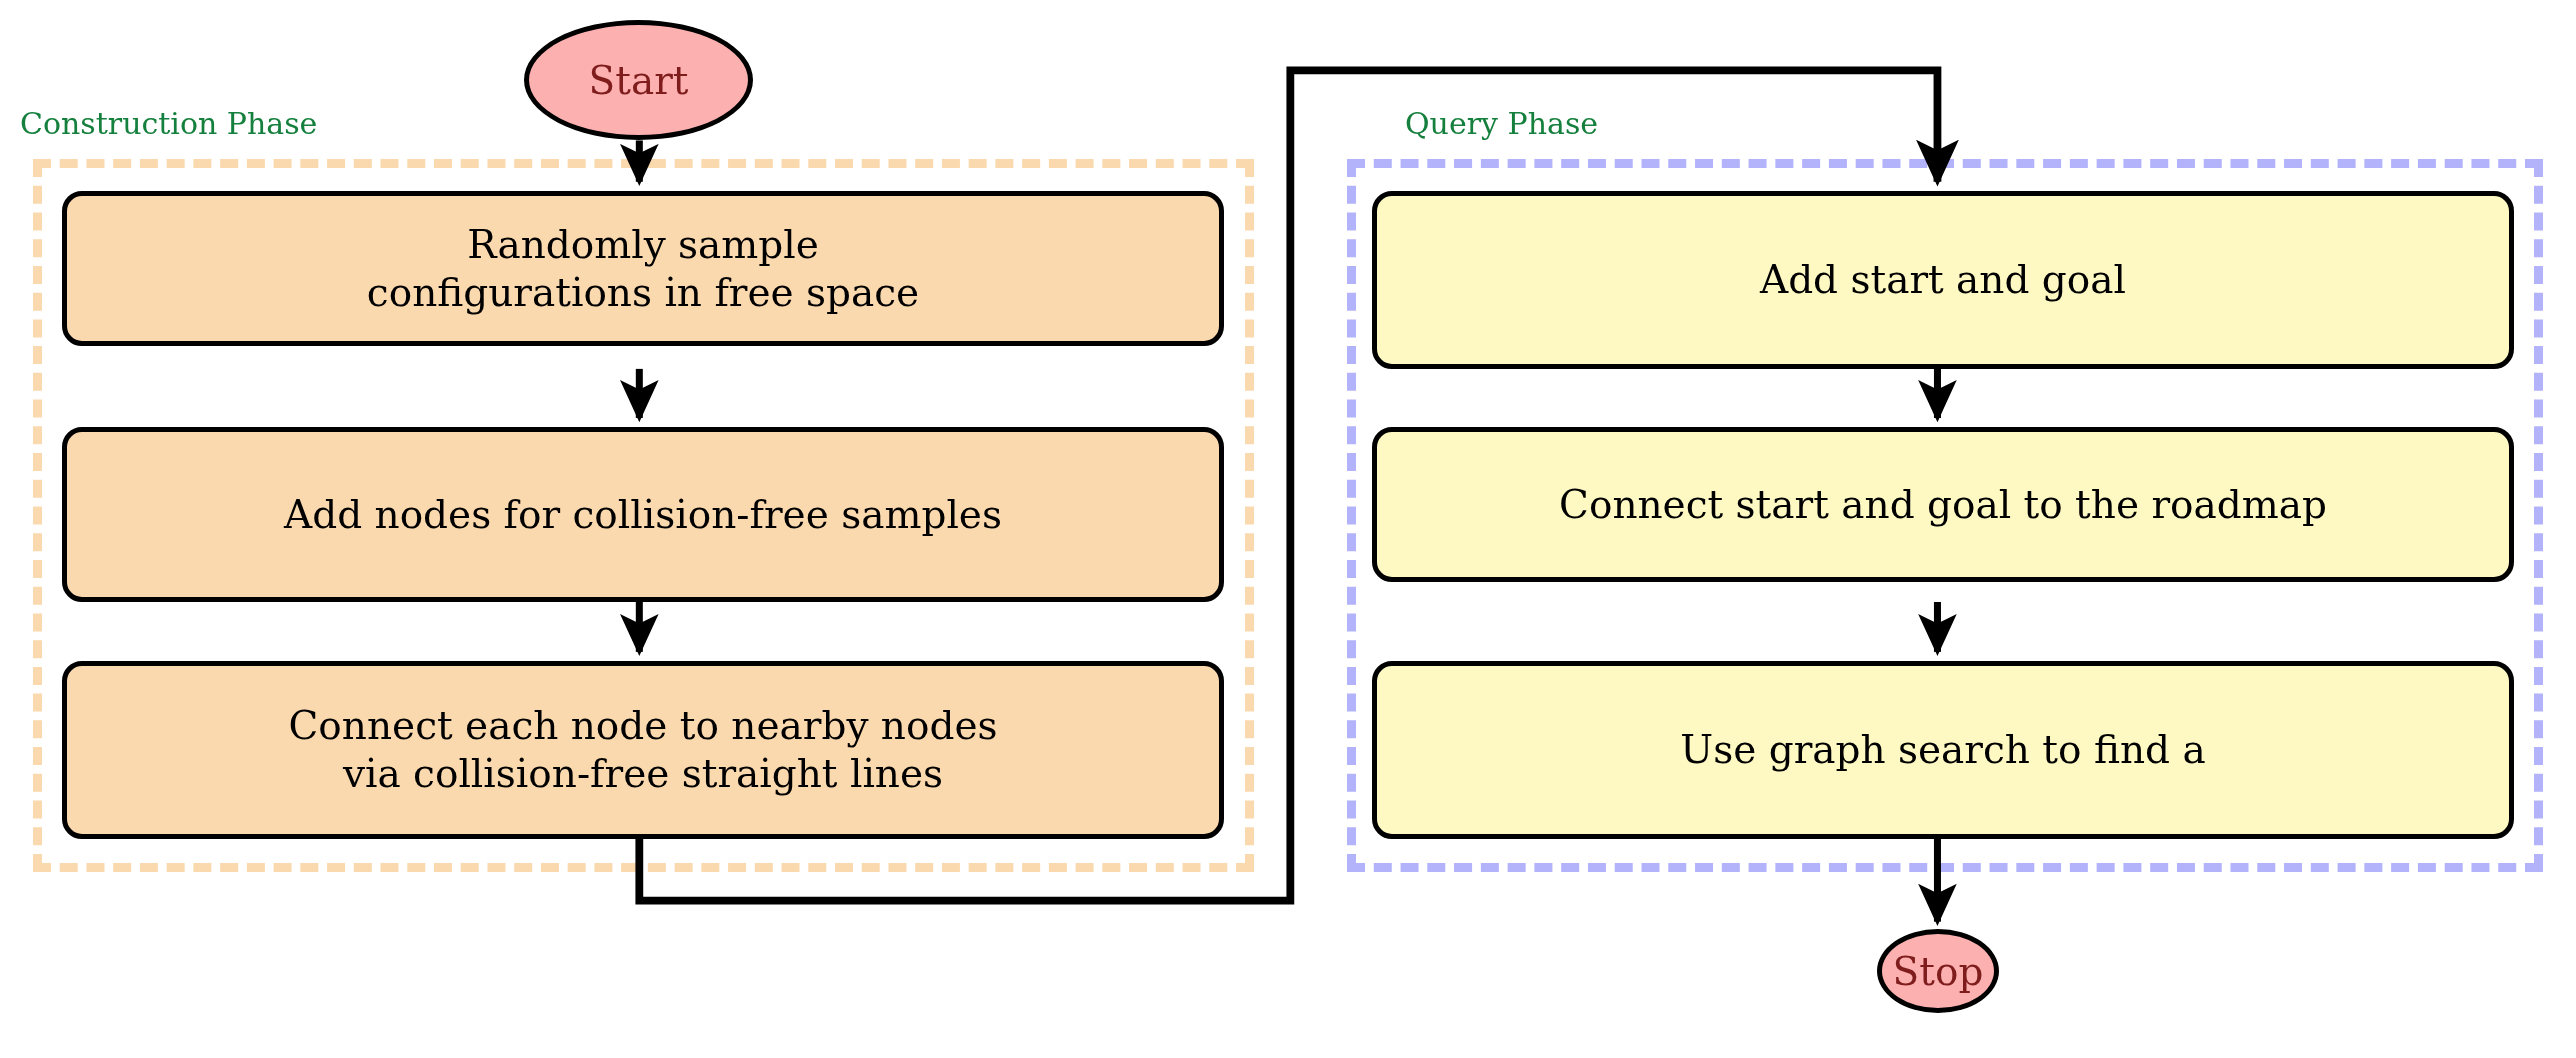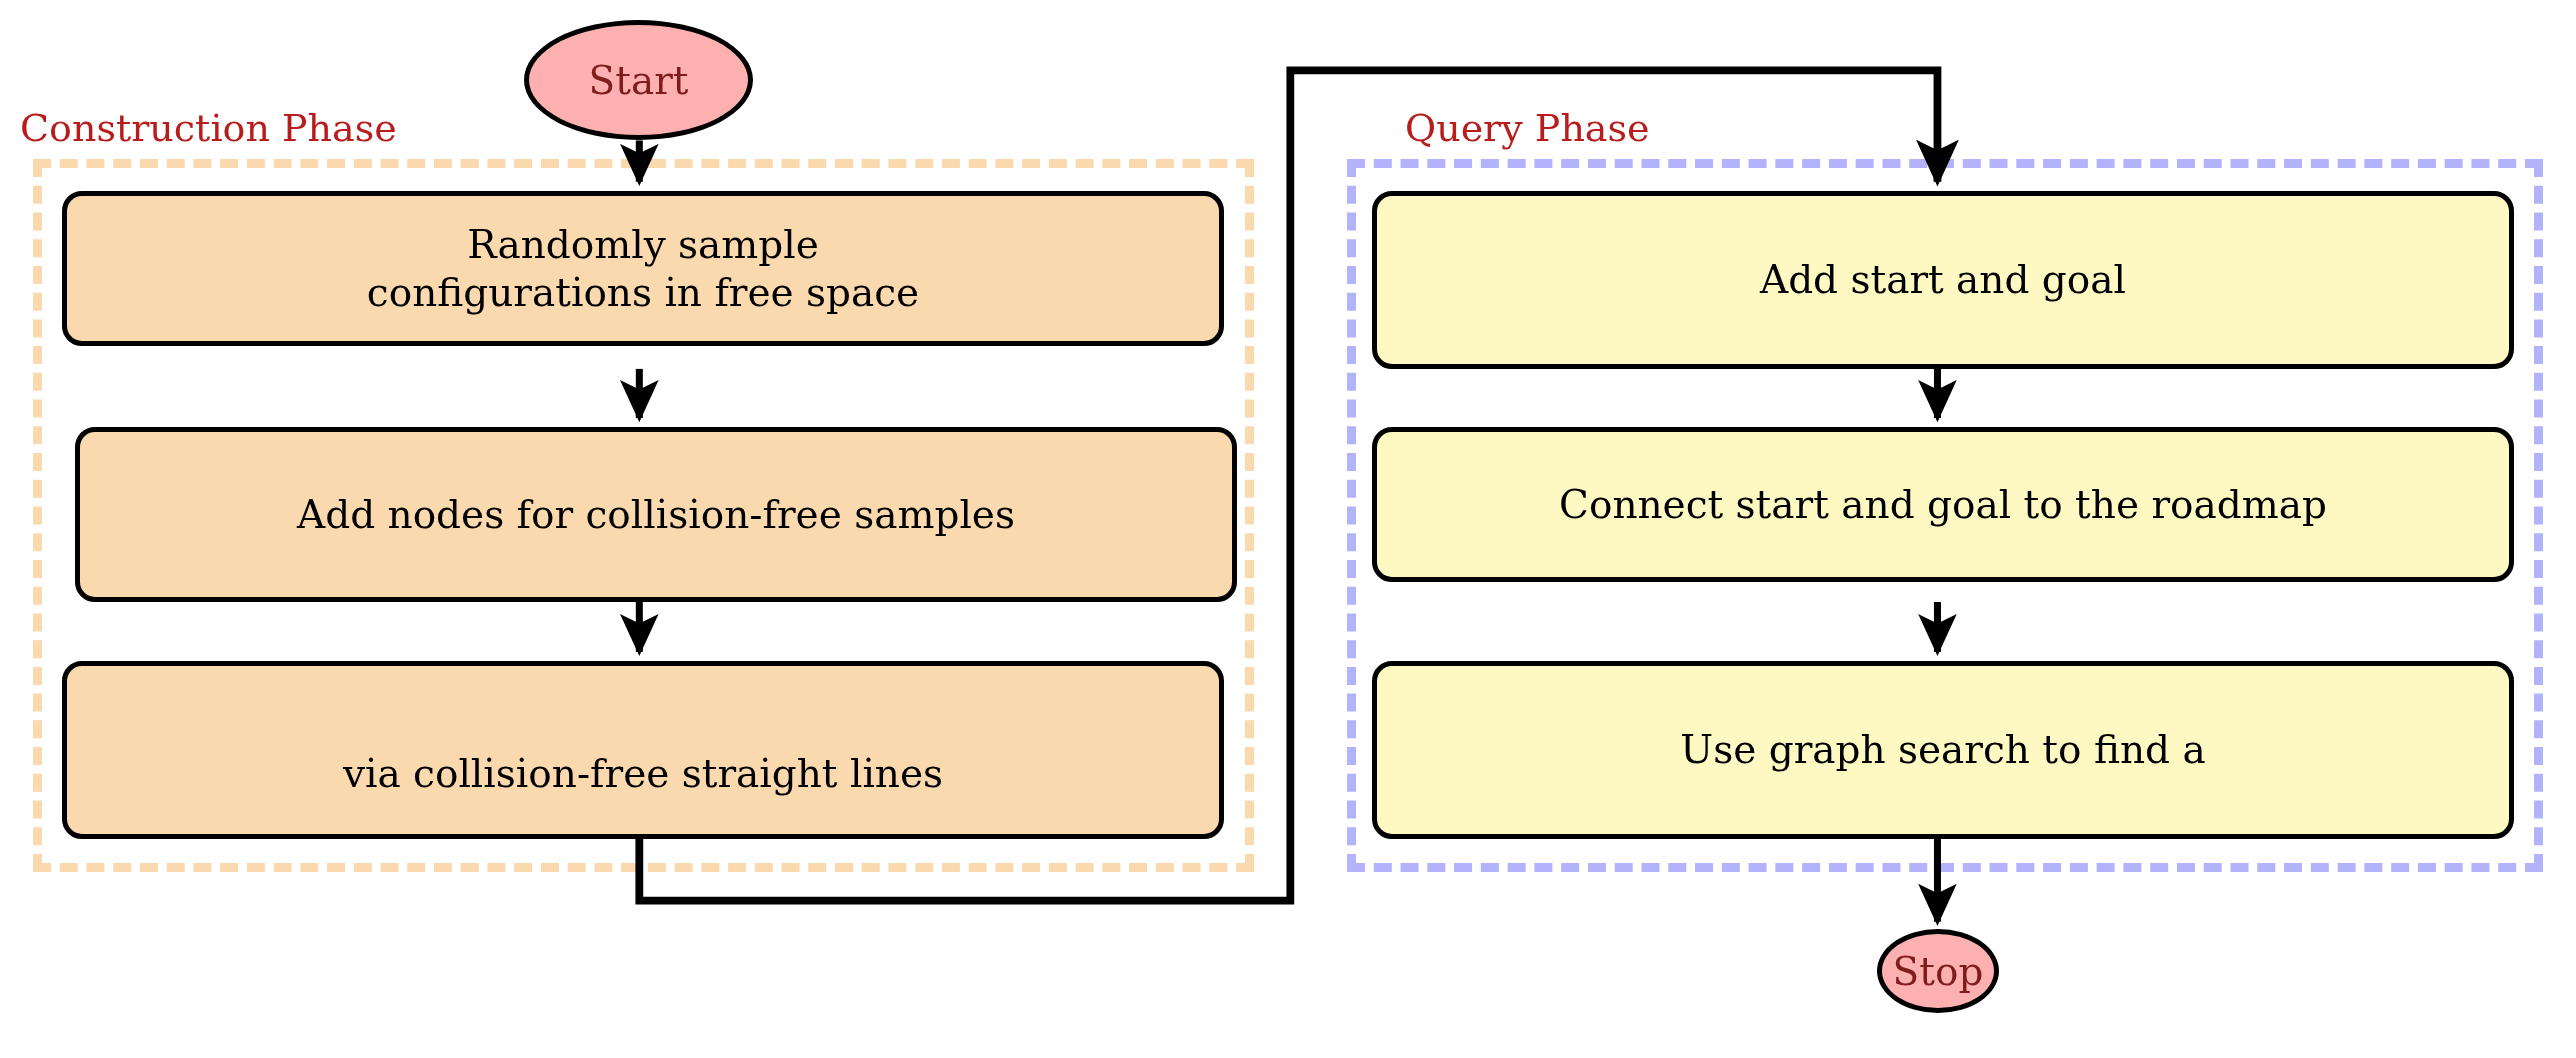--- a/index.html
+++ b/index.html
@@ -25,22 +25,22 @@
     left:33px; top:159px; width:1221px; height:713px;
     border:9.4px dashed #FBD9AE;
   }
   .phase-group.query{
     left:1347px; top:159px; width:1196px; height:713px;
     border:9.4px dashed #B3B3FB;
   }
   
   .phase-title{
     position:absolute;
-    font-size:38px;
-    color:#b91c1c;
+    font-size:30px;
+    color:#15803d;
     white-space:nowrap;
     line-height:1;
     font-family:"DejaVu Serif","Liberation Serif",serif;
   }
   .phase-title.construction{ left:20px; top:109px; }
   .phase-title.query{ left:1405px; top:109px; }
 
   
   .proc-box{
     position:absolute;
@@ -55,21 +55,21 @@
     font-size:39px;
     line-height:1.22;
     padding:0 14px;
     font-family:"DejaVu Serif","Liberation Serif",serif;
   }
   .proc-box.orange{ background:#FBD9AE; }
   .proc-box.purple{ background:#fef9c3; }
 
   
   .c1{ left:62px; top:191px;  width:1162px; height:155px; }
-  .c2{ left:62px; top:427px;  width:1162px; height:175px;margin-left:13px; }
+  .c2{ left:62px; top:427px;  width:1162px; height:175px; }
   .c3{ left:62px; top:661px;  width:1162px; height:178px; }
   
   .q1{ left:1372px; top:191px; width:1142px; height:178px; }
   .q2{ left:1372px; top:427px; width:1142px; height:155px; }
   .q3{ left:1372px; top:661px; width:1142px; height:178px; }
 
   
   .terminal{
     position:absolute;
     box-sizing:border-box;
@@ -136,21 +136,21 @@
   </div>
 
   <div class="proc-box orange c2">
     <span>
       <span>Add nodes for collision-free samples</span>
     </span>
   </div>
 
   <div class="proc-box orange c3">
     <span>
-      <br>
+      <span>Connect each node to nearby nodes</span><br>
       <span>via collision-free straight lines</span>
     </span>
   </div>
 
   <div class="proc-box purple q1">
     <span>
       <span>Add start and goal</span>
     </span>
   </div>
 

